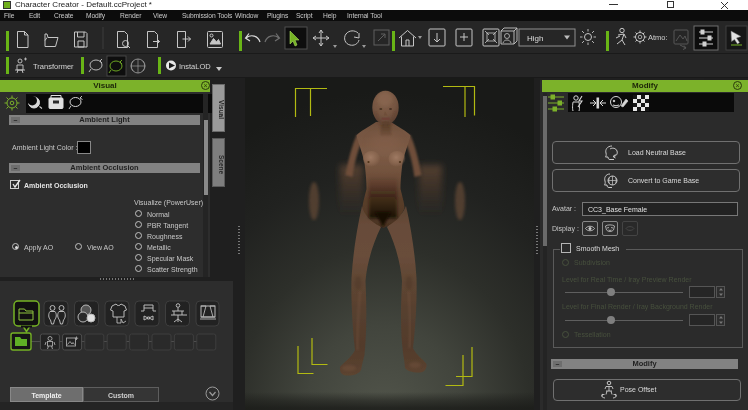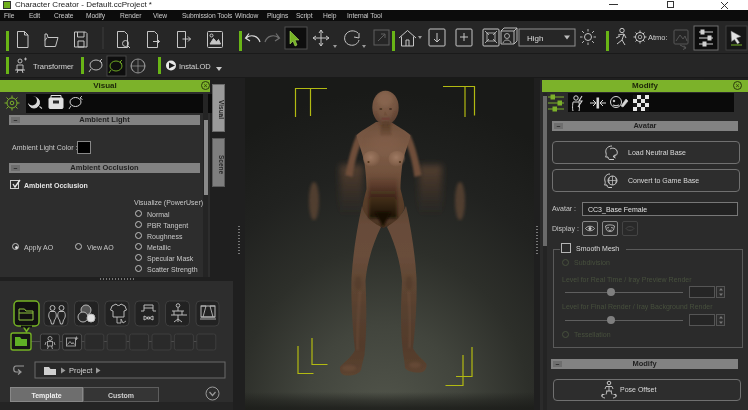--- a/index.html
+++ b/index.html
@@ -474,30 +474,20 @@
 
 <g stroke="#a9a9a9" stroke-width="0.9">
             <rect x="66.5" y="44" width="9" height="8"></rect>
             <path d="M67.5 50.5 L70 47.5 L72 50 L73 48.5 L74.5 50.5" fill="none"></path>
             <path d="M76.5 42.5 L76.5 46 M74.8 44.2 L78.2 44.2"></path>
           </g>
 </g>
 </svg>
 </div>
 
-<div id="bc" class="abs" style="left:0;top:358px;width:233px;height:24px;">
-<svg width="233" height="24" viewBox="0 0 233 24">
-<path d="M24 8 L16 8 C13 8 13 14 16 14 L20 14 M18 11.5 L21 14 L18 16.5" stroke="#9a9a9a" fill="none" stroke-width="1.2"></path>
-<rect x="35" y="4" width="190" height="16" fill="#282828" stroke="#6a6a6a"></rect>
-<path d="M44 9 L49 9 L50.5 11 L56 11 L56 17 L44 17 Z" fill="#cfcfcf"></path>
-<path d="M61 9.5 L65.5 12.5 L61 15.5 Z" fill="#9a9a9a"></path>
-<text x="69" y="15" font-size="7.5" fill="#d5d5d5" font-family="Liberation Sans, sans-serif">Project</text>
-<path d="M96 9.5 L100.5 12.5 L96 15.5 Z" fill="#9a9a9a"></path>
-</svg>
-</div>
 
 <div class="abs" style="left:0;top:402px;width:233px;height:8px;background:#242424;"></div>
 <div class="abs" style="left:10px;top:387px;width:73px;height:15px;background:#6e6e6e;border:1px solid #888;color:#f0f0f0;font-size:7px;font-weight:bold;text-align:center;line-height:15px;">Template</div>
 <div class="abs" style="left:83px;top:387px;width:76px;height:15px;background:#353535;border:1px solid #5e5e5e;color:#cfcfcf;font-size:7px;font-weight:bold;text-align:center;line-height:15px;">Custom</div>
 <svg class="abs" style="left:205px;top:386px;" width="15" height="15">
       <circle cx="7.5" cy="7.5" r="6.5" stroke="#9a9a9a" fill="none"></circle>
       <path d="M4.5 6 L7.5 9.5 L10.5 6" stroke="#9a9a9a" fill="none" stroke-width="1.2"></path>
     </svg>
 
 <div class="abs" style="left:540px;top:80px;width:208px;height:330px;background:#2b2b2b;"></div>
@@ -546,21 +536,20 @@
 <rect x="93" y="12" width="4" height="4"></rect>
               <rect x="101" y="12" width="4" height="4"></rect>
 <rect x="97" y="16" width="4" height="4"></rect>
               <rect x="105" y="16" width="4" height="4"></rect>
 </g>
           </g>
 </g>
 </svg>
 </div>
 
-<div class="secbar" style="left:552px;top:121px;width:186px;"><span class="minus">–</span>Avatar</div>
 <div class="btn" style="left:552px;top:141px;width:188px;height:23px;"></div>
 <div id="icon-lnb" class="abs" style="left:602px;top:143px;width:20px;height:20px;">
 <svg width="20" height="20" viewBox="0 0 20 20" fill="none">
 <path d="M10 3 C5 3 3 7 4 10 C4.5 12 4 13 3.5 14 L6 14 C6 15.5 6.5 16.5 8 16.5 L12 16.5" stroke="#c9c9c9"></path>
 <path d="M8 6 C10 4.5 14 5 15 8 C16 11 14 13.5 11 13.5 M11 13.5 L13.5 11.5 M11 13.5 L13.5 15" stroke="#c9c9c9"></path>
 </svg>
 </div>
 <div class="lbl" style="left:628px;top:149px;color:#dadada;">Load Neutral Base</div>
 <div class="btn" style="left:552px;top:169px;width:188px;height:23px;"></div>
 <div id="icon-cgb" class="abs" style="left:601px;top:171px;width:20px;height:20px;">

